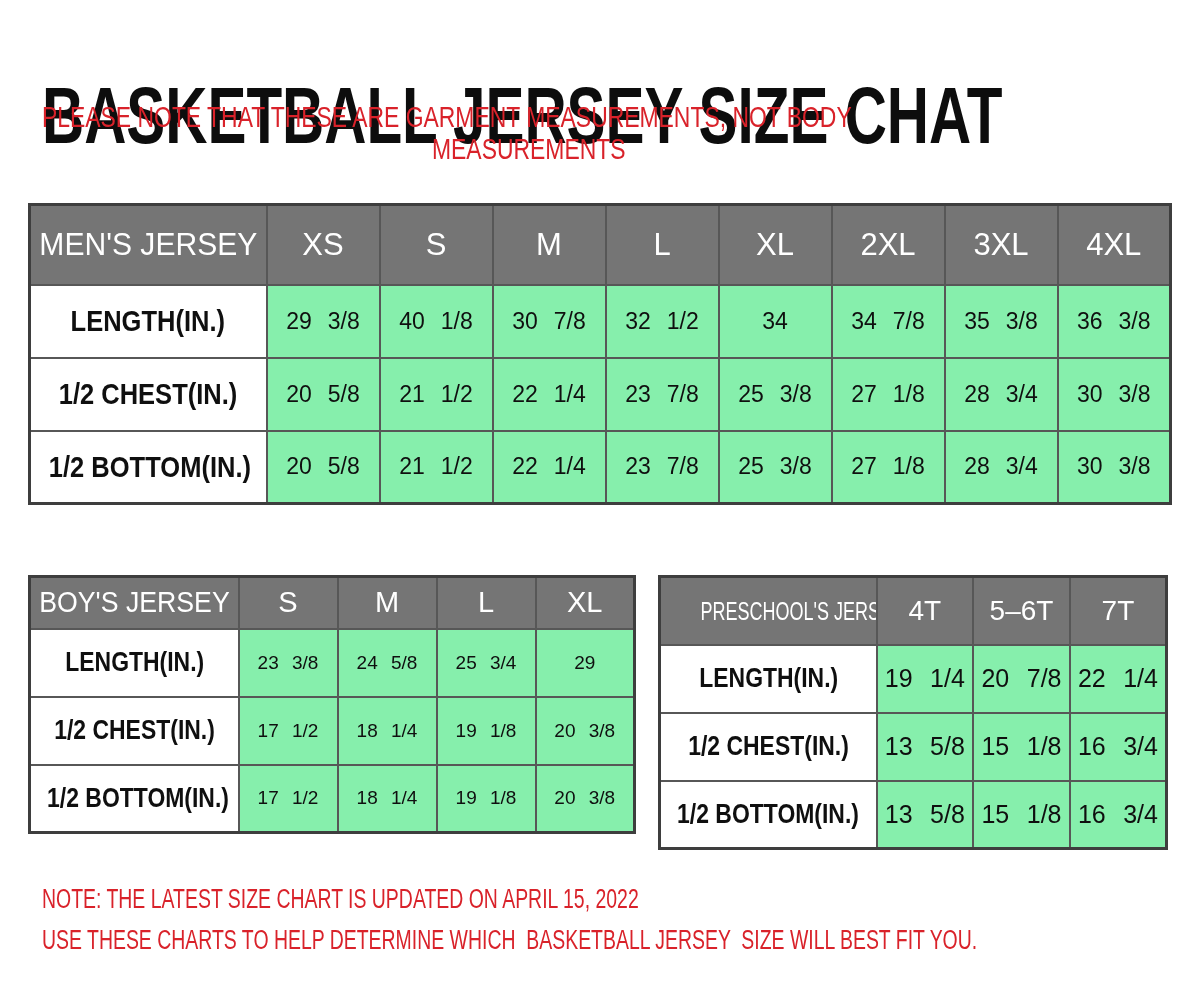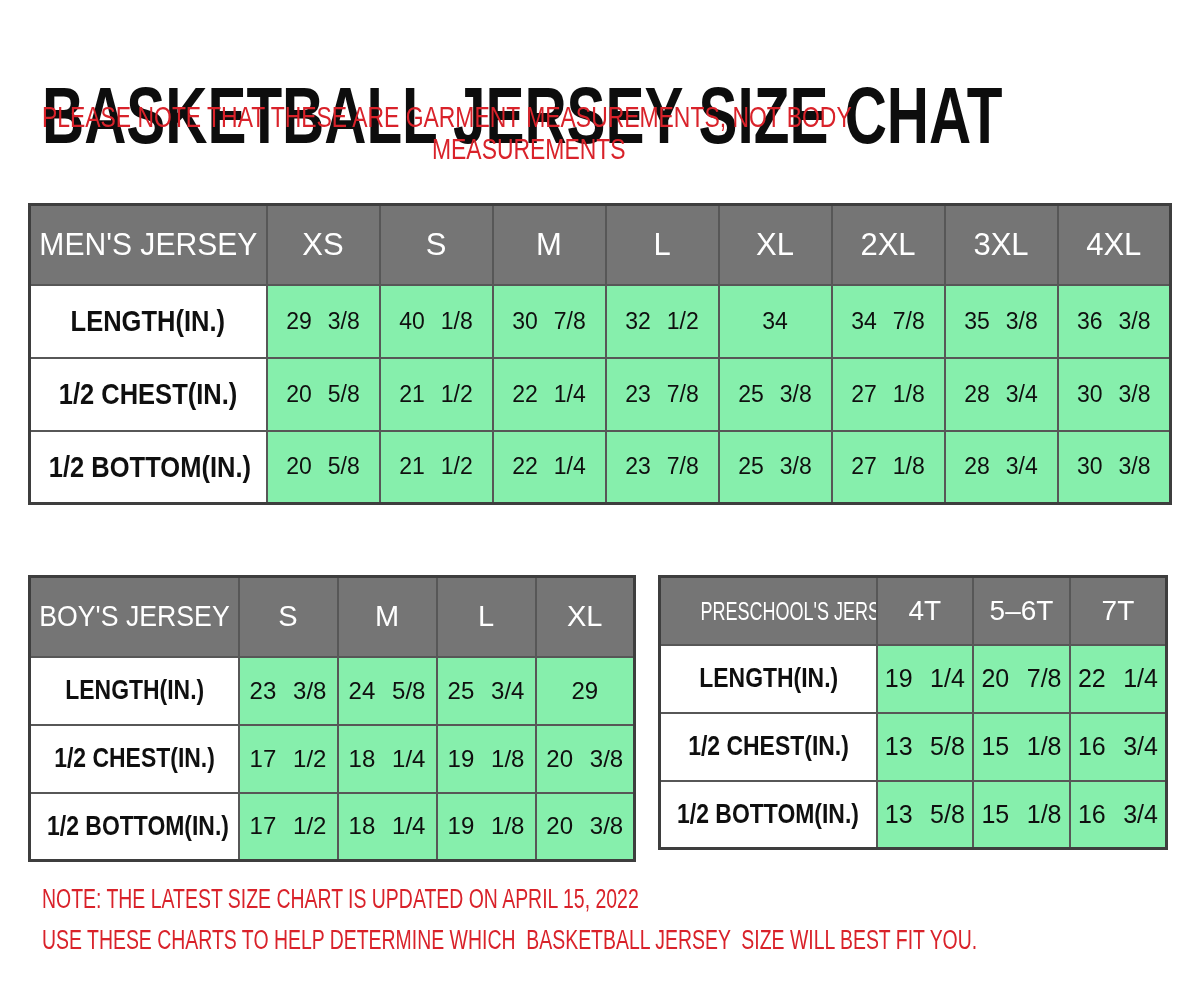--- a/index.html
+++ b/index.html
@@ -52,26 +52,26 @@
   #mens-table{left:28px;top:203px;width:1144px;}
   #mens-table thead tr{height:80px;}
   #mens-table tbody tr{height:73px;}
   #mens-table col.c-label{width:237px;}
   #mens-table thead th{font-size:31px;}
   #mens-table tbody th{font-size:30px;}
   #mens-table td{font-size:23px;}
 
   
   #boys-table{left:28px;top:575px;width:608px;}
-  #boys-table thead tr{height:80px;}
+  #boys-table thead tr{height:52px;}
   #boys-table tbody tr{height:68px;}
   #boys-table col.c-label{width:209px;}
   #boys-table thead th{font-size:29px;}
   #boys-table tbody th{font-size:27px;}
-  #boys-table td{font-size:24px;}
+  #boys-table td{font-size:19px;}
 
   
   #preschool-table{left:658px;top:575px;width:510px;}
   #preschool-table thead tr{height:68px;}
   #preschool-table tbody tr{height:68px;}
   #preschool-table col.c-label{width:217px;}
   #preschool-table thead th{font-size:28px;}
   #preschool-table tbody th{font-size:27px;}
   #preschool-table td{font-size:25px;}
   

